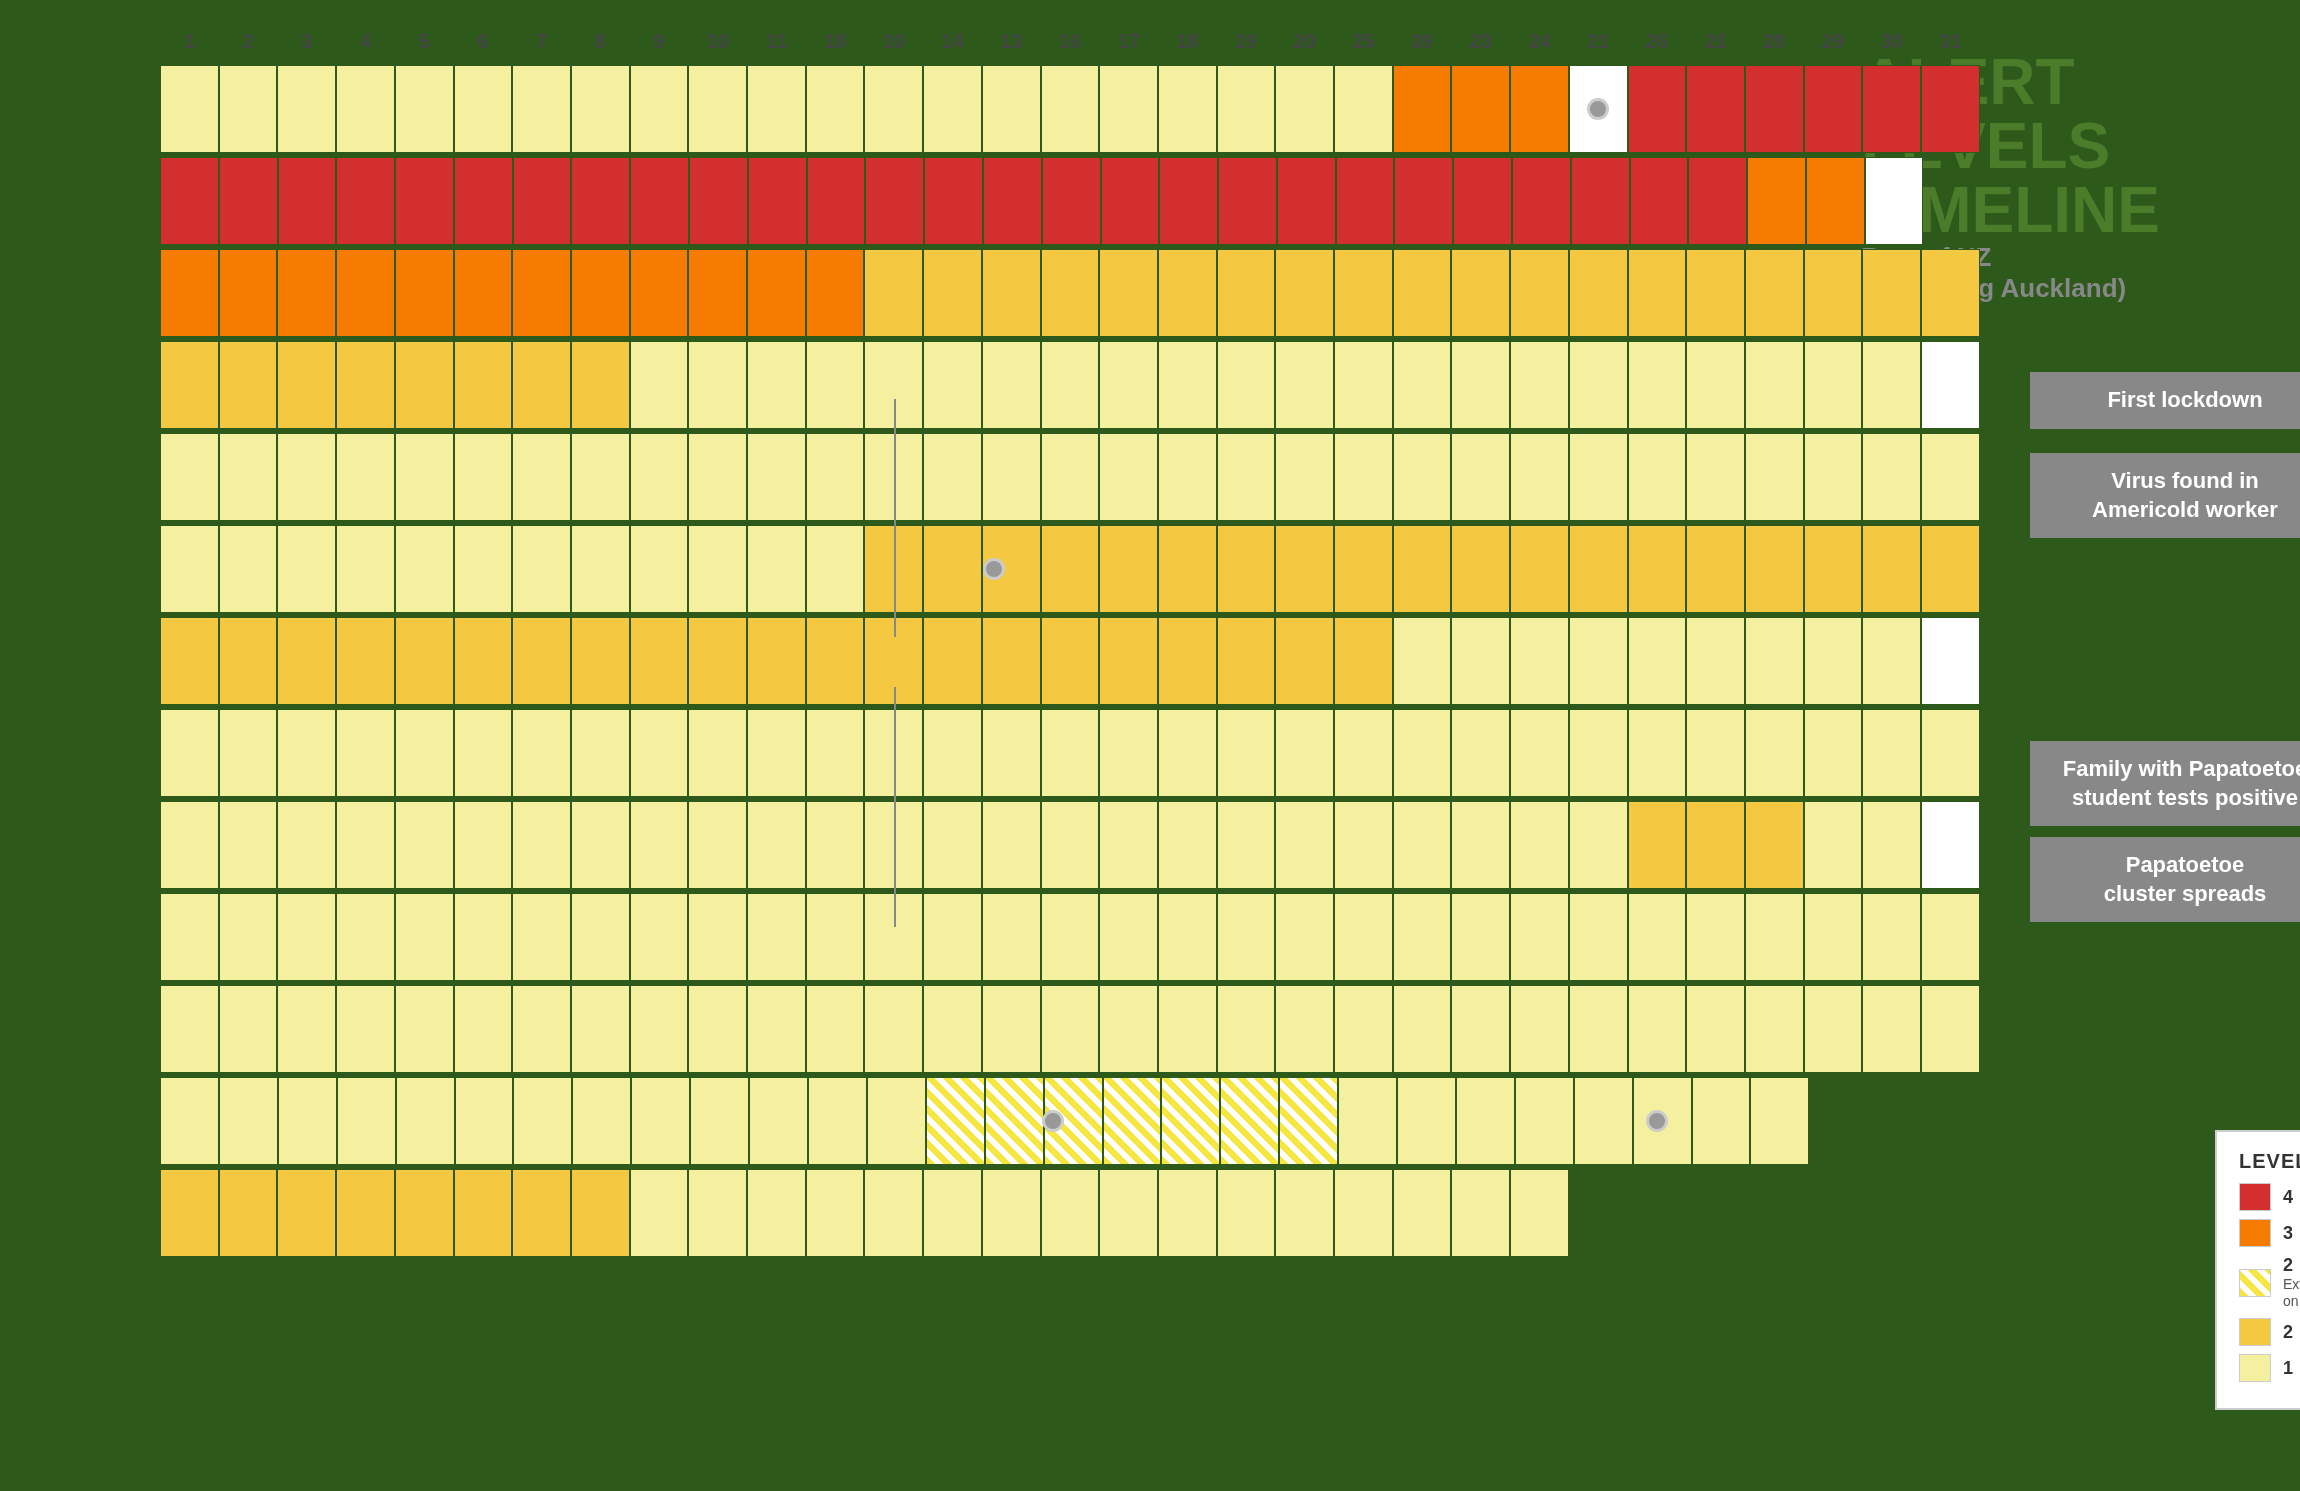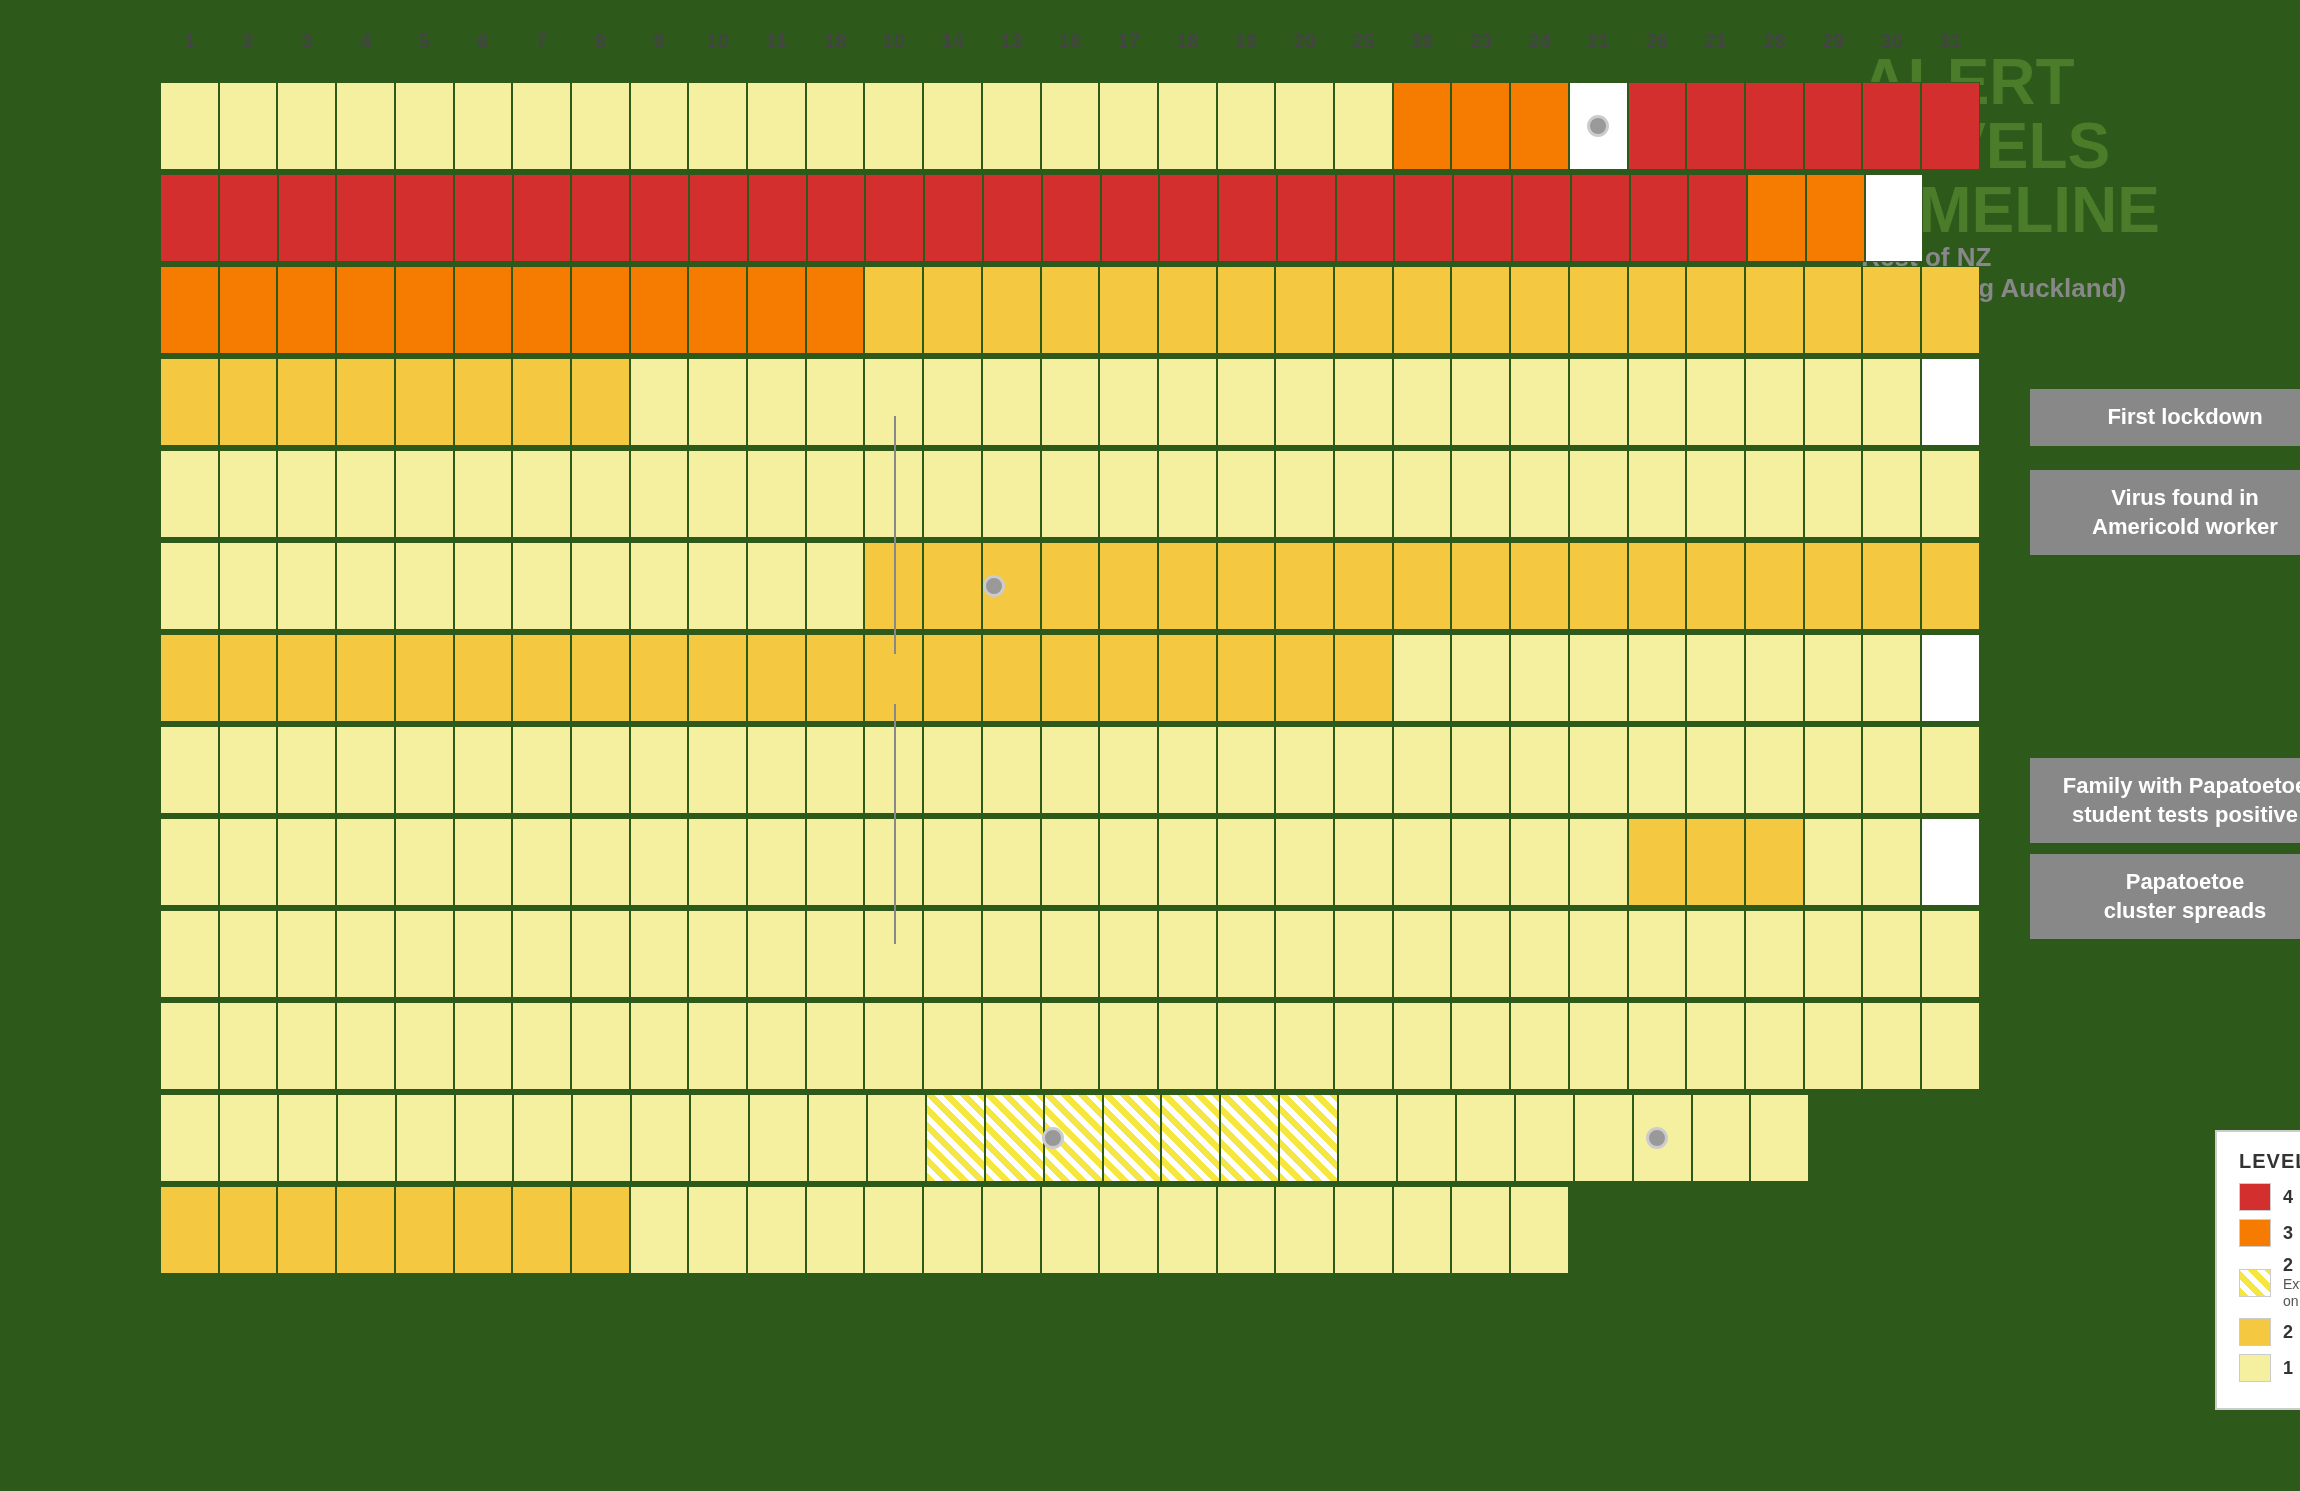--- a/index.html
+++ b/index.html
@@ -69,21 +69,21 @@
     .day-header {
       flex: 1;
       text-align: center;
       font-size: 20px;
       font-weight: 700;
       color: #444;
     }
     #grid {
       position: absolute;
       left: 100px;
-      top: 52px;
+      top: 35px;
       width: 1820px;
     }
     .month-row {
       display: flex;
       align-items: center;
       margin-bottom: 4px;
       height: 88px;
       position: relative;
     }
     .month-label {

